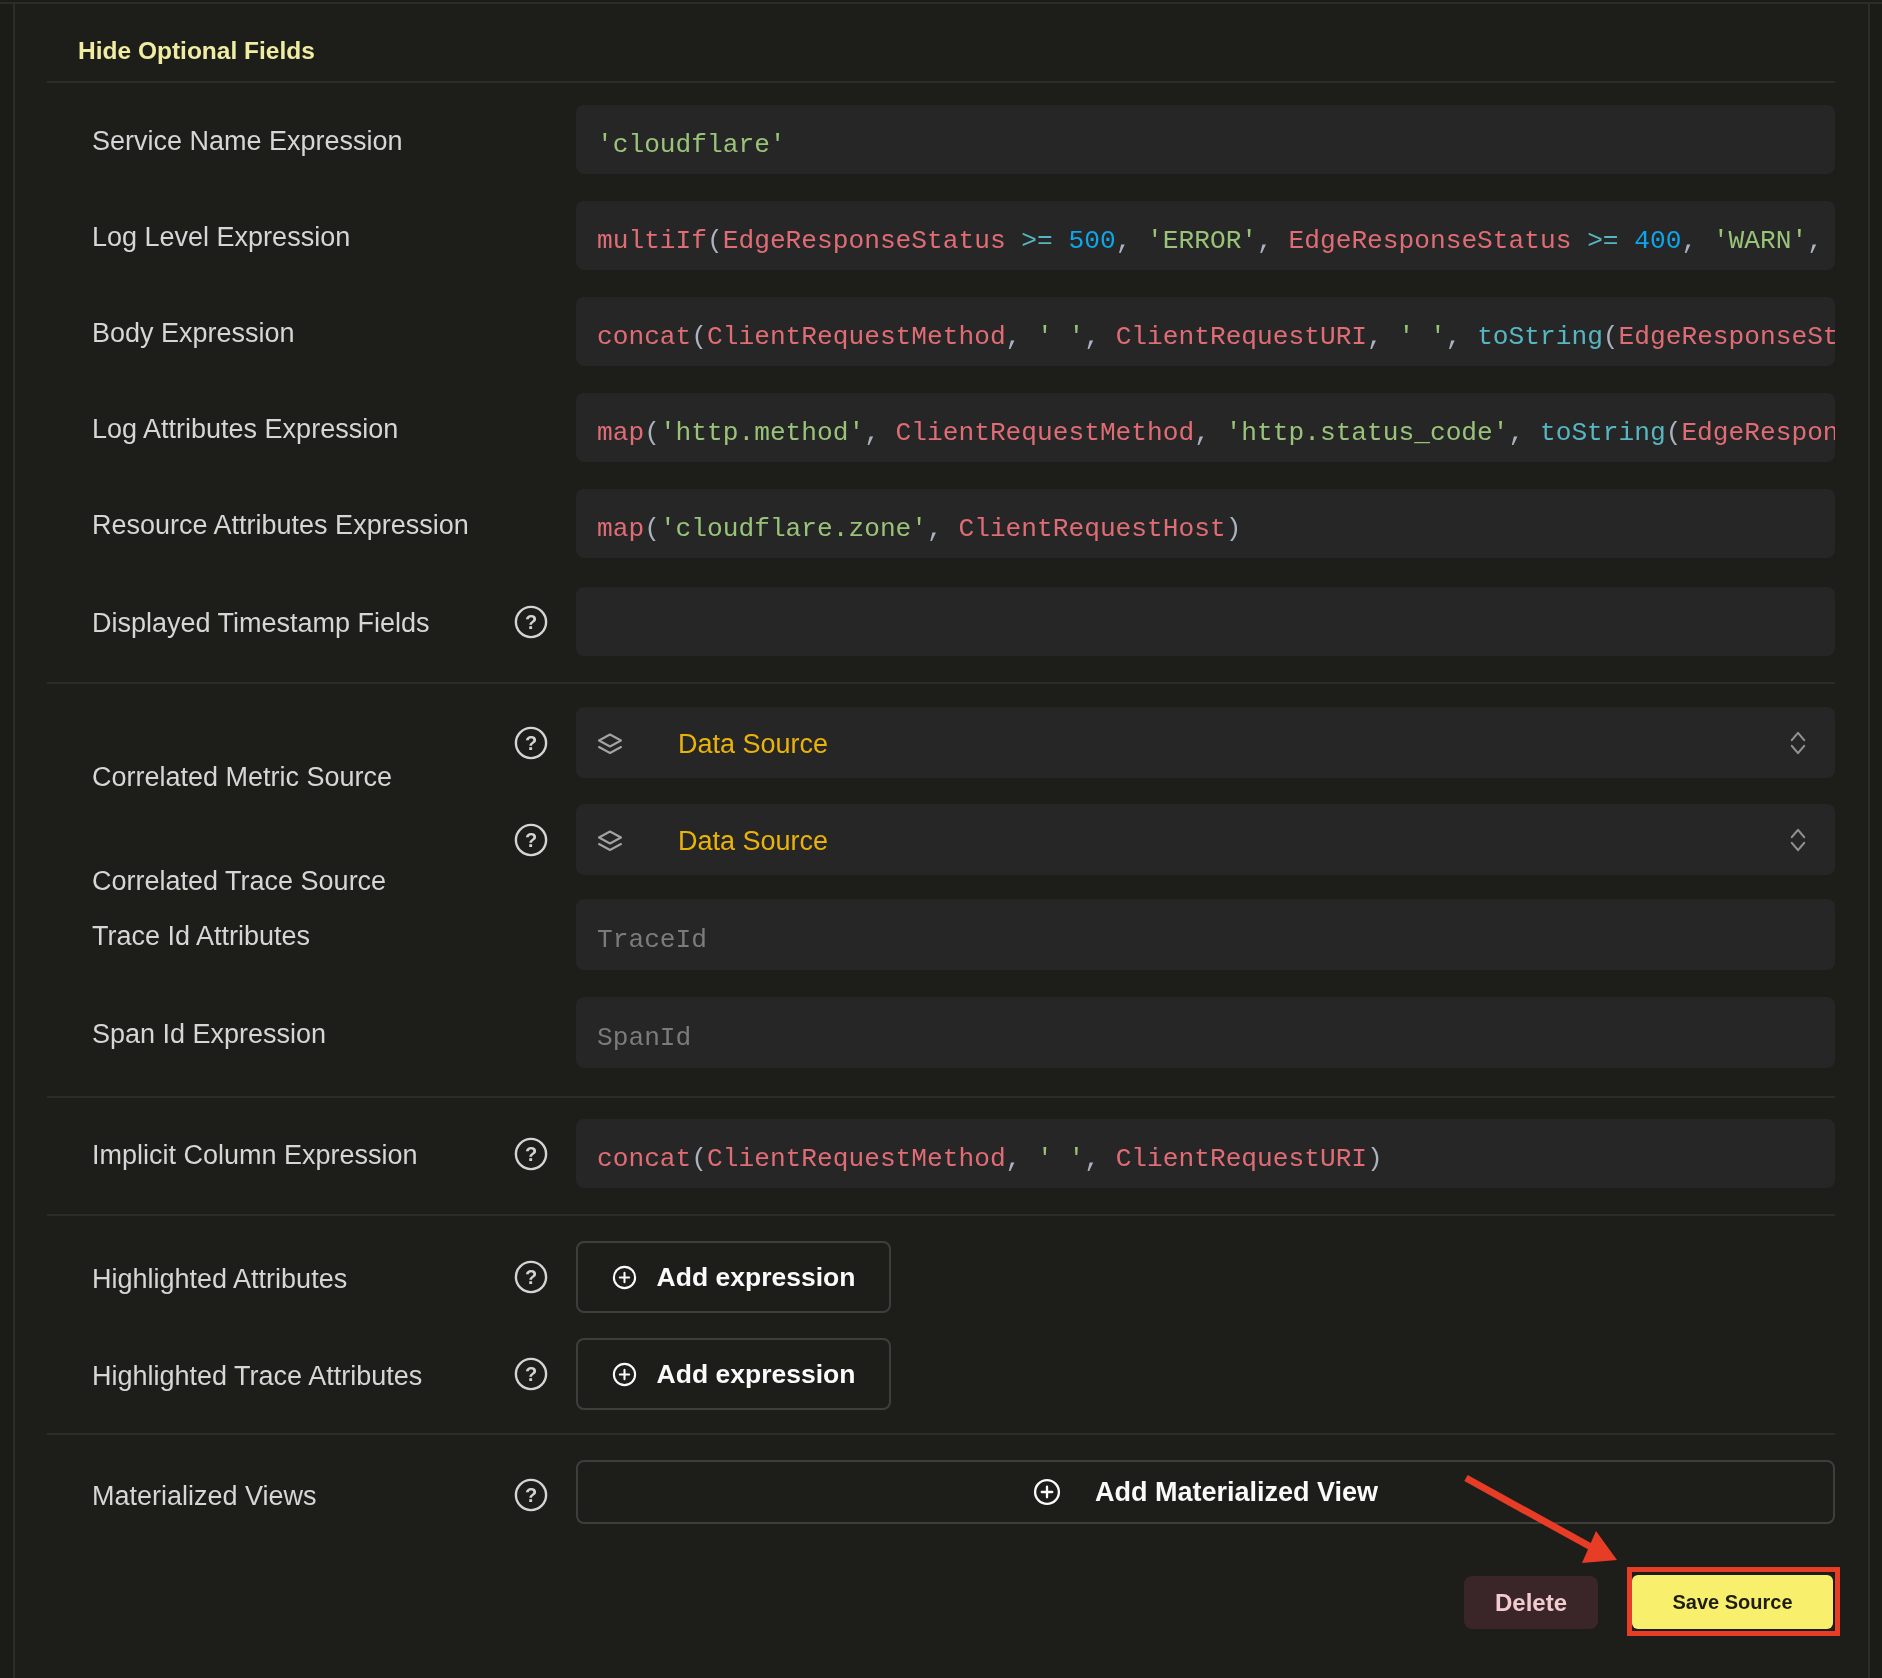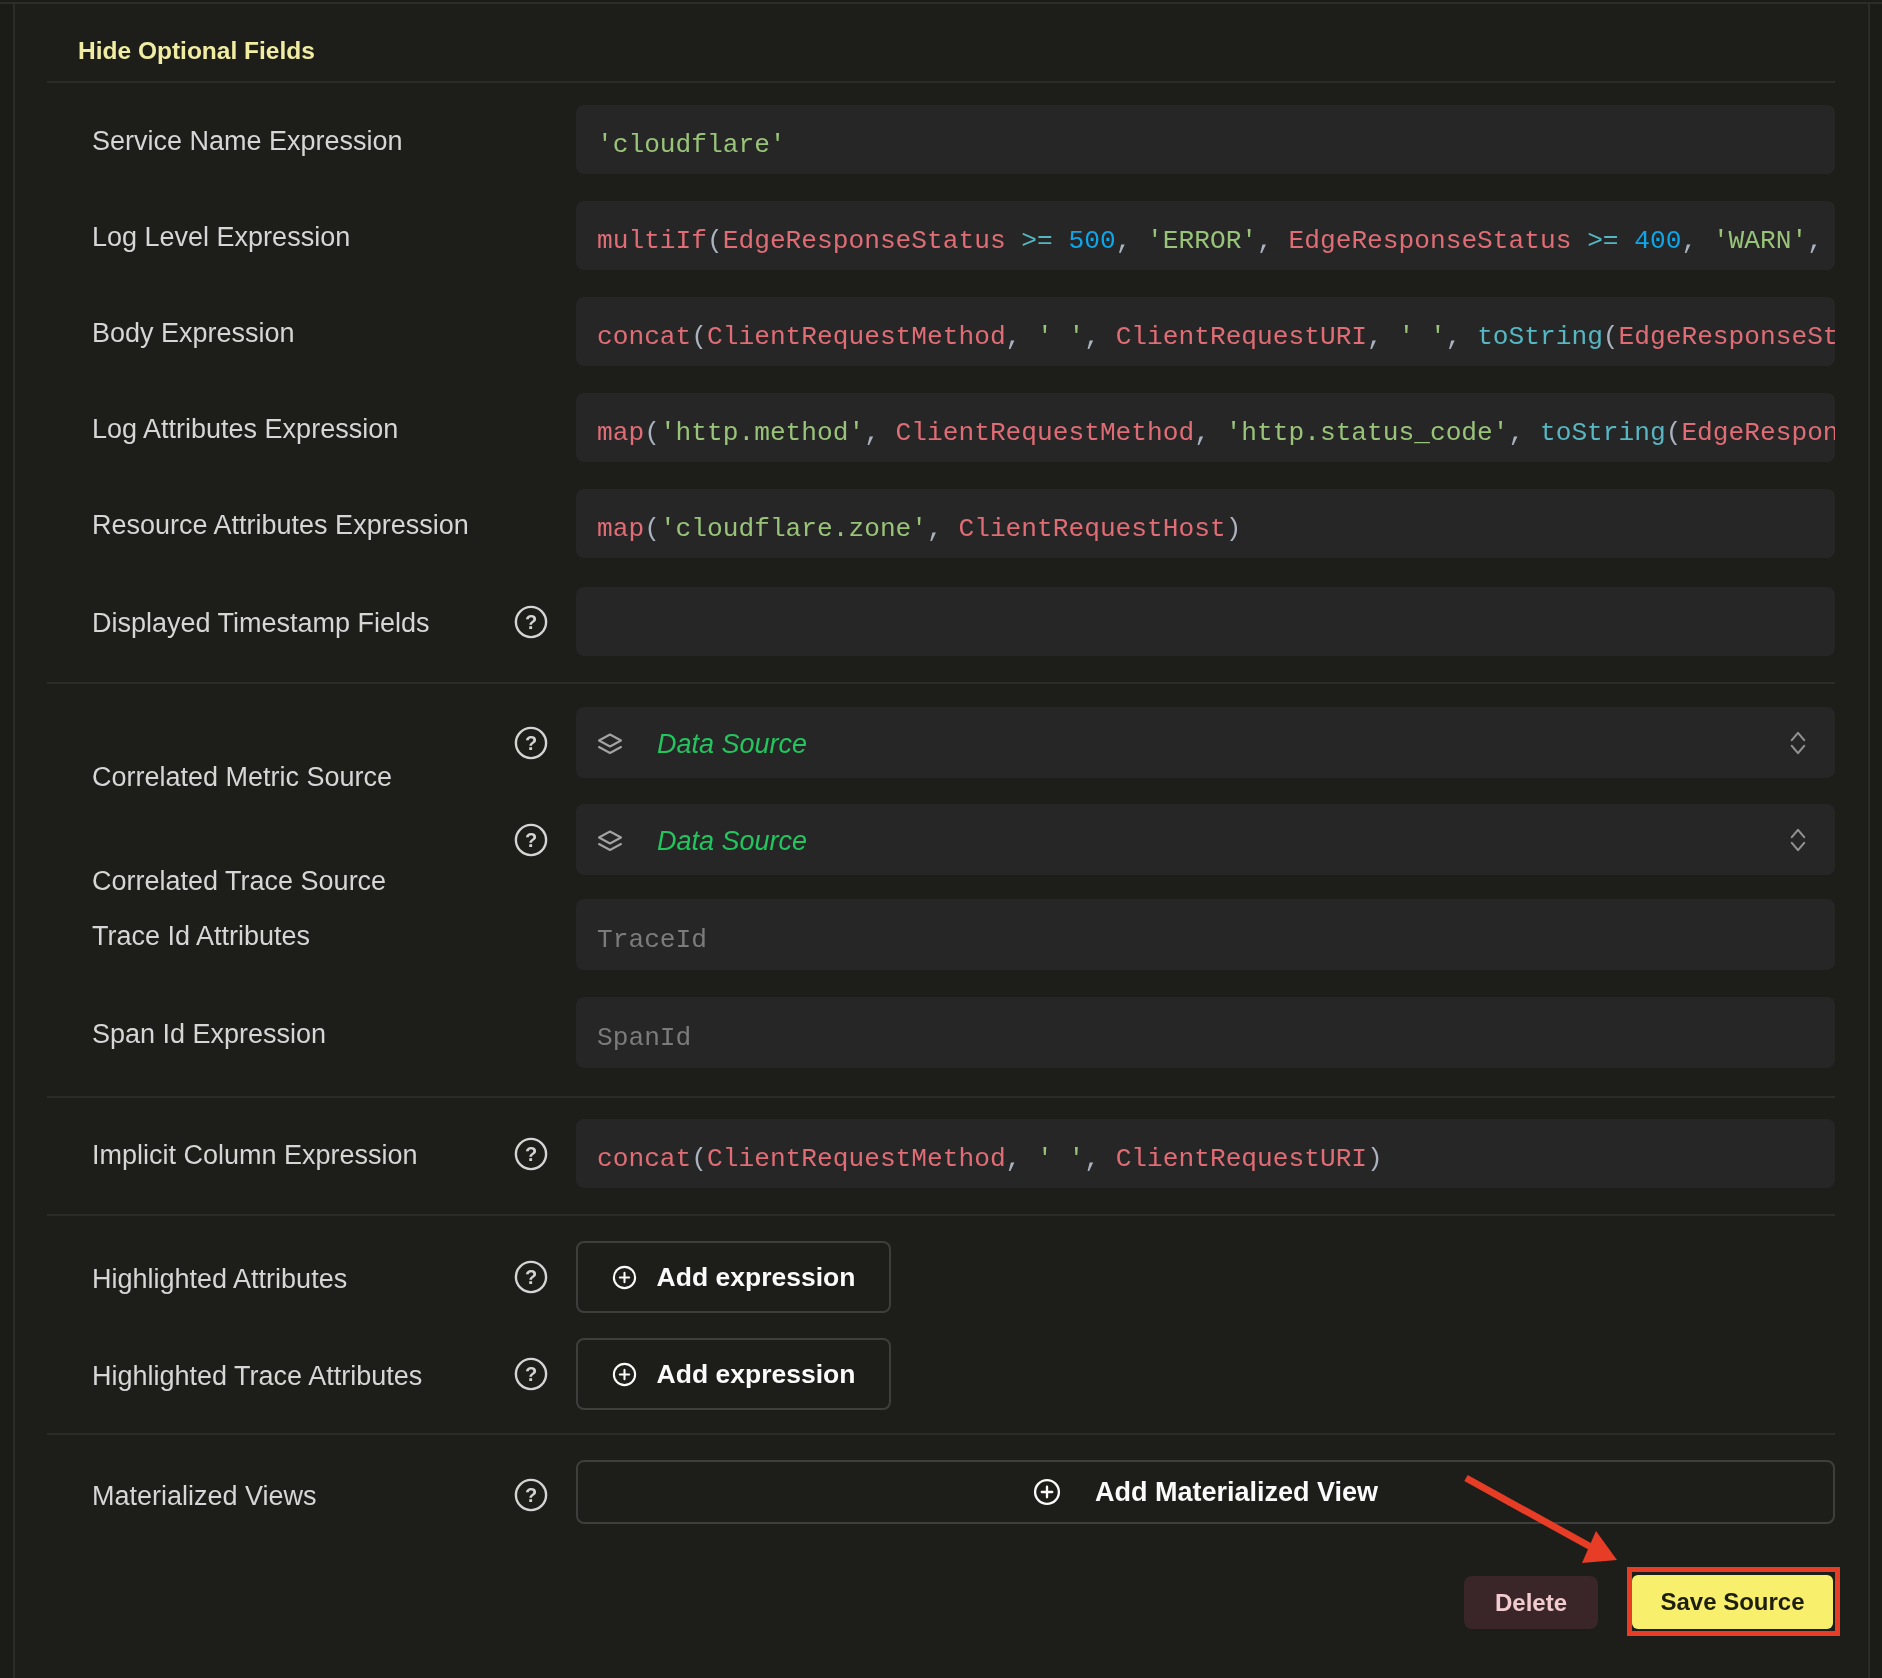--- a/index.html
+++ b/index.html
@@ -11,26 +11,26 @@
   .vline-r { position:absolute; left:1868px; top:3px; bottom:0; width:2px; background:#2c2c29; }
   .hdr { position:absolute; left:78px; top:38px; font-size:24.5px; line-height:25px; font-weight:bold; color:#f0eda2; }
   .div { position:absolute; left:47px; width:1788px; height:2px; background:#2b2b28; }
   .lbl { position:absolute; left:48px; font-size:27px; color:#d6d6d6; display:flex; align-items:center; transform:translateY(2px);margin-left:44px; }
   .field { position:absolute; left:576px; width:1259px; background:#262626; border-radius:8px; overflow:hidden; display:flex; align-items:center; }
   .code { font-family:"Liberation Mono", monospace; font-size:26.2px; white-space:pre; padding-left:21px; transform:translateY(5px); }
   .ph { color:#7b7b7b; }
   .r { color:#e06c75; } .g { color:#98c379; } .c { color:#56b6c2; } .o { color:#0ea5e9; } .p { color:#abb2bf; }
   .qicon { position:absolute; left:514px; width:34px; height:34px; }
   .selbox { position:absolute; left:576px; width:1259px; background:#262626; border-radius:8px; display:flex; align-items:center; }
-  .selph { font-size:27px; color:#22c55e; margin-left:81px; transform:translateY(2px);font-style:italic; }
+  .selph { font-size:27px; color:#eab308; margin-left:102px; transform:translateY(2px); }
   .layers { position:absolute; left:21px; top:50%; transform:translateY(calc(-50% + 1px)); }
   .chev { position:absolute; right:24px; top:50%; transform:translateY(-50%); }
   .btn-outline { position:absolute; left:576px; border:2px solid #3e3e3c; border-radius:8px; display:flex; align-items:center; justify-content:center; color:#fbfbfb; font-weight:bold; }
   .delete { position:absolute; left:1464px; top:1576px; width:134px; height:53px; background:#3a2528; border-radius:8px; color:#f2cbcf; font-weight:bold; font-size:24px; display:flex; align-items:center; justify-content:center; }
-  .save { position:absolute; left:1632px; top:1575px; width:201px; height:54px; background:#f8f06c; border-radius:6px; color:#1e1e10; font-weight:bold; font-size:24px; display:flex; align-items:center; justify-content:center; }
+  .save { position:absolute; left:1632px; top:1575px; width:201px; height:54px; background:#f8f06c; border-radius:6px; color:#1e1e10; font-weight:bold; font-size:20px; display:flex; align-items:center; justify-content:center; }
   .redbox { position:absolute; left:1627px; top:1567px; width:213px; height:69px; border:5px solid #e73c25; }
   svg { display:block; }
 </style>
 </head>
 <body>
 <div class="panel"></div>
 <div class="hairline-top"></div>
 <div class="vline-l"></div>
 <div class="vline-r"></div>
 

